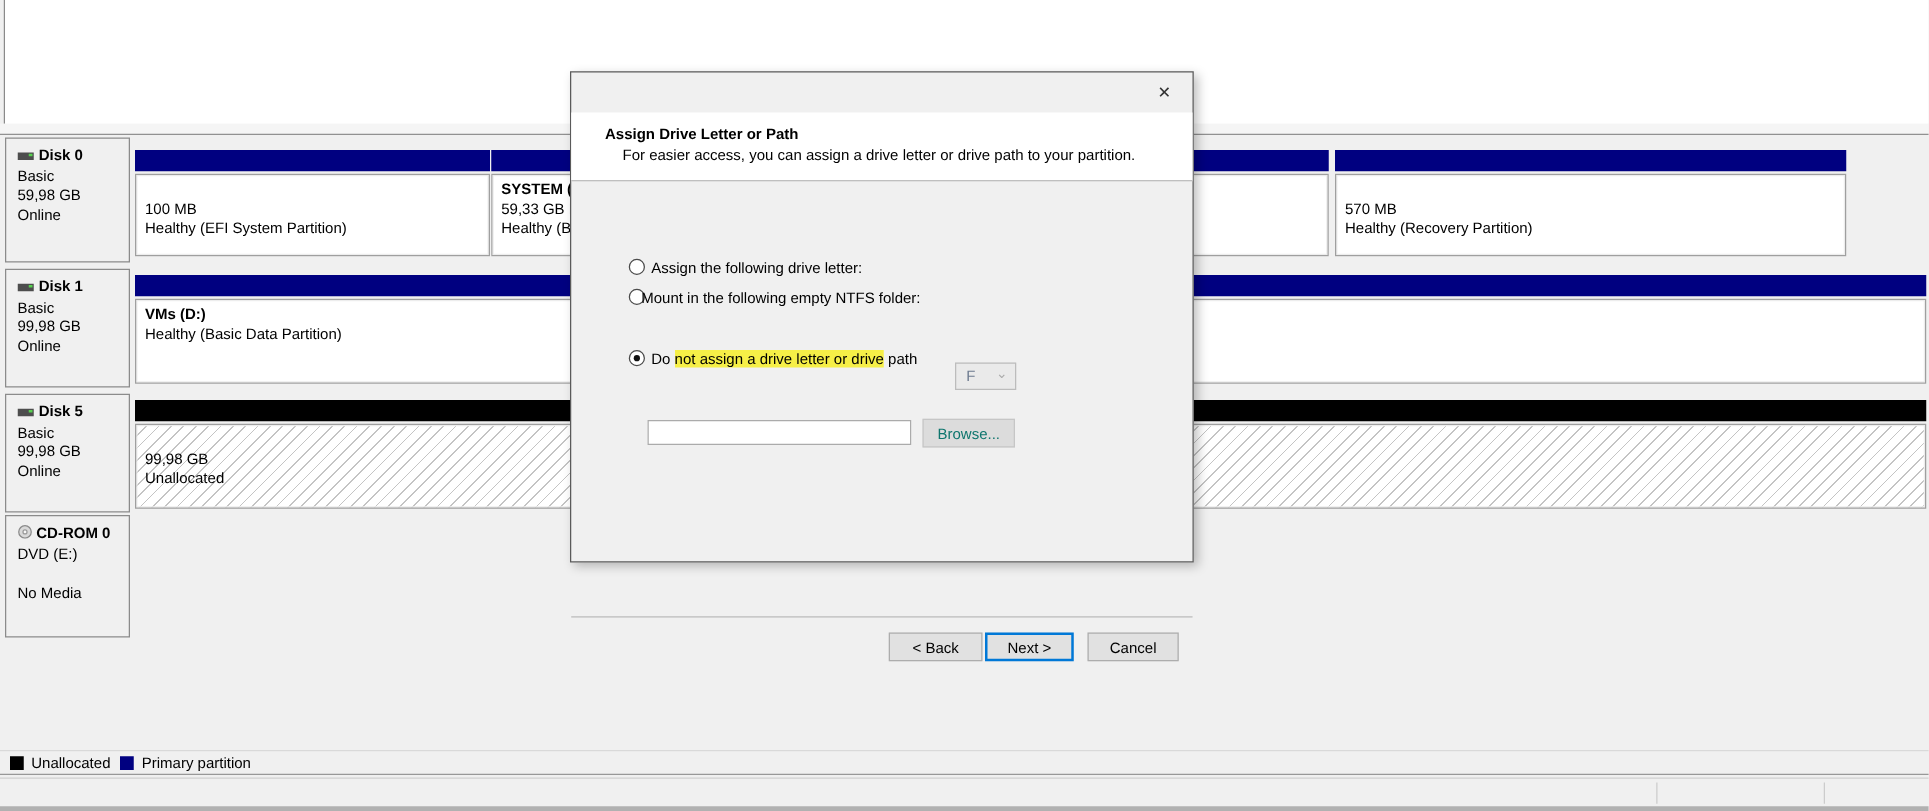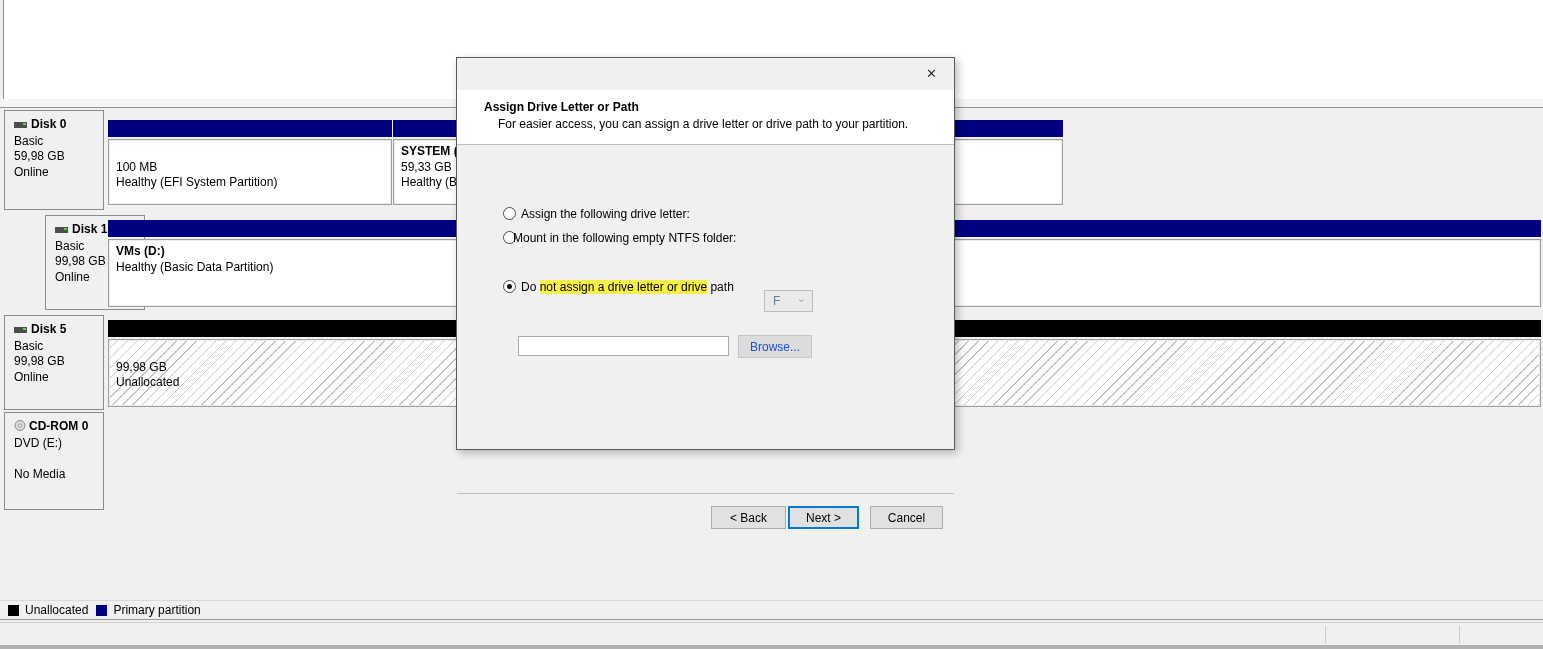--- a/index.html
+++ b/index.html
@@ -102,21 +102,21 @@
   .txtinput {
     position:absolute; left:61px; top:190px; width:211px; height:20px;
     background:#fff; border:1px solid #ababab; padding:0 4px; font-size:12px;
     font-family:"Liberation Sans",sans-serif;
   }
   .btn {
     position:absolute; height:23px; background:#e1e1e1; border:1px solid #adadad;
     font-size:12px; font-family:"Liberation Sans",sans-serif;
     display:flex; align-items:center; justify-content:center;
   }
-  .btn.disabled { background:#dcdcdc; border-color:#c6c6c6; color:#1d4ed8; }
+  .btn.disabled { background:#dcdcdc; border-color:#c6c6c6; color:#0f766e; }
   .btn.focus { border:2px solid #0078d7; }
   .dlg-sep { position:absolute; left:0; top:347px; right:0; height:1px; background:#dfdfdf; border-bottom:1px solid #c0c0c0; }
 </style>
 </head>
 <body>
 
 <div class="top-pane"></div>
 <div class="top-gap"></div>
 
 <div class="dpanel" style="top:110px;height:100px;">
@@ -140,23 +140,31 @@
     </div>
   </div>
   <div class="part" style="left:286px;width:670px;top:10px;height:85px;">
     <div class="pbar navy"></div>
     <div class="pbox">
       <div class="ptitle">SYSTEM (</div>
       <div class="pline">59,33 GB N</div>
       <div class="pline">Healthy (B</div>
     </div>
   </div>
-</div>
-
-<div class="dpanel" style="top:215px;height:95px;margin-left:41px;">
+  <div class="part" style="left:961px;width:409px;top:10px;height:85px;">
+    <div class="pbar navy"></div>
+    <div class="pbox">
+      <div class="ptitle"></div>
+      <div class="pline">570 MB</div>
+      <div class="pline">Healthy (Recovery Partition)</div>
+    </div>
+  </div>
+</div>
+
+<div class="dpanel" style="top:215px;height:95px;">
   <div class="dname">
     <span class="dicon"><svg width="14" height="9">
           <rect x="0" y="2" width="13" height="6" fill="#4d4d4d"></rect>
           <rect x="9" y="3" width="3" height="2" fill="#57d14f"></rect>
         </svg></span><span>Disk 1</span>
   </div>
   <div class="dline">Basic</div>
   <div class="dline">99,98 GB</div>
   <div class="dline">Online</div>
 </div>

